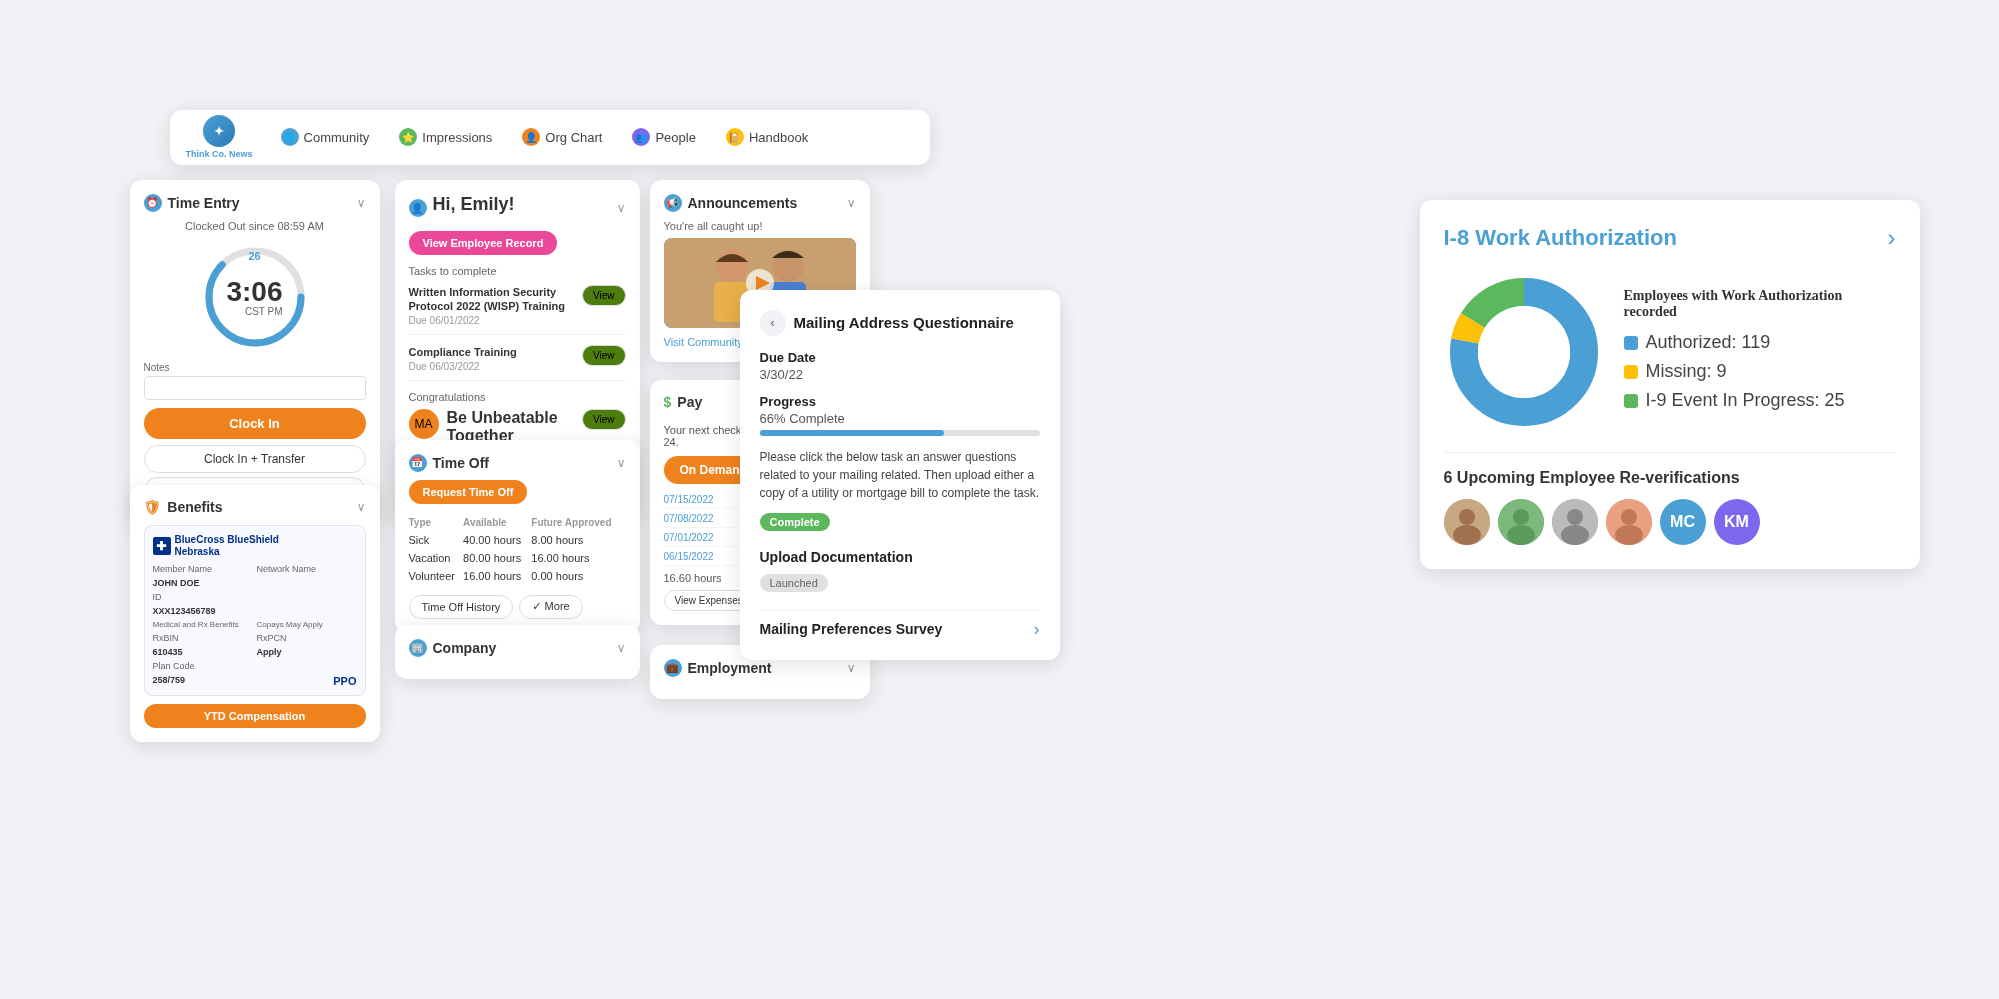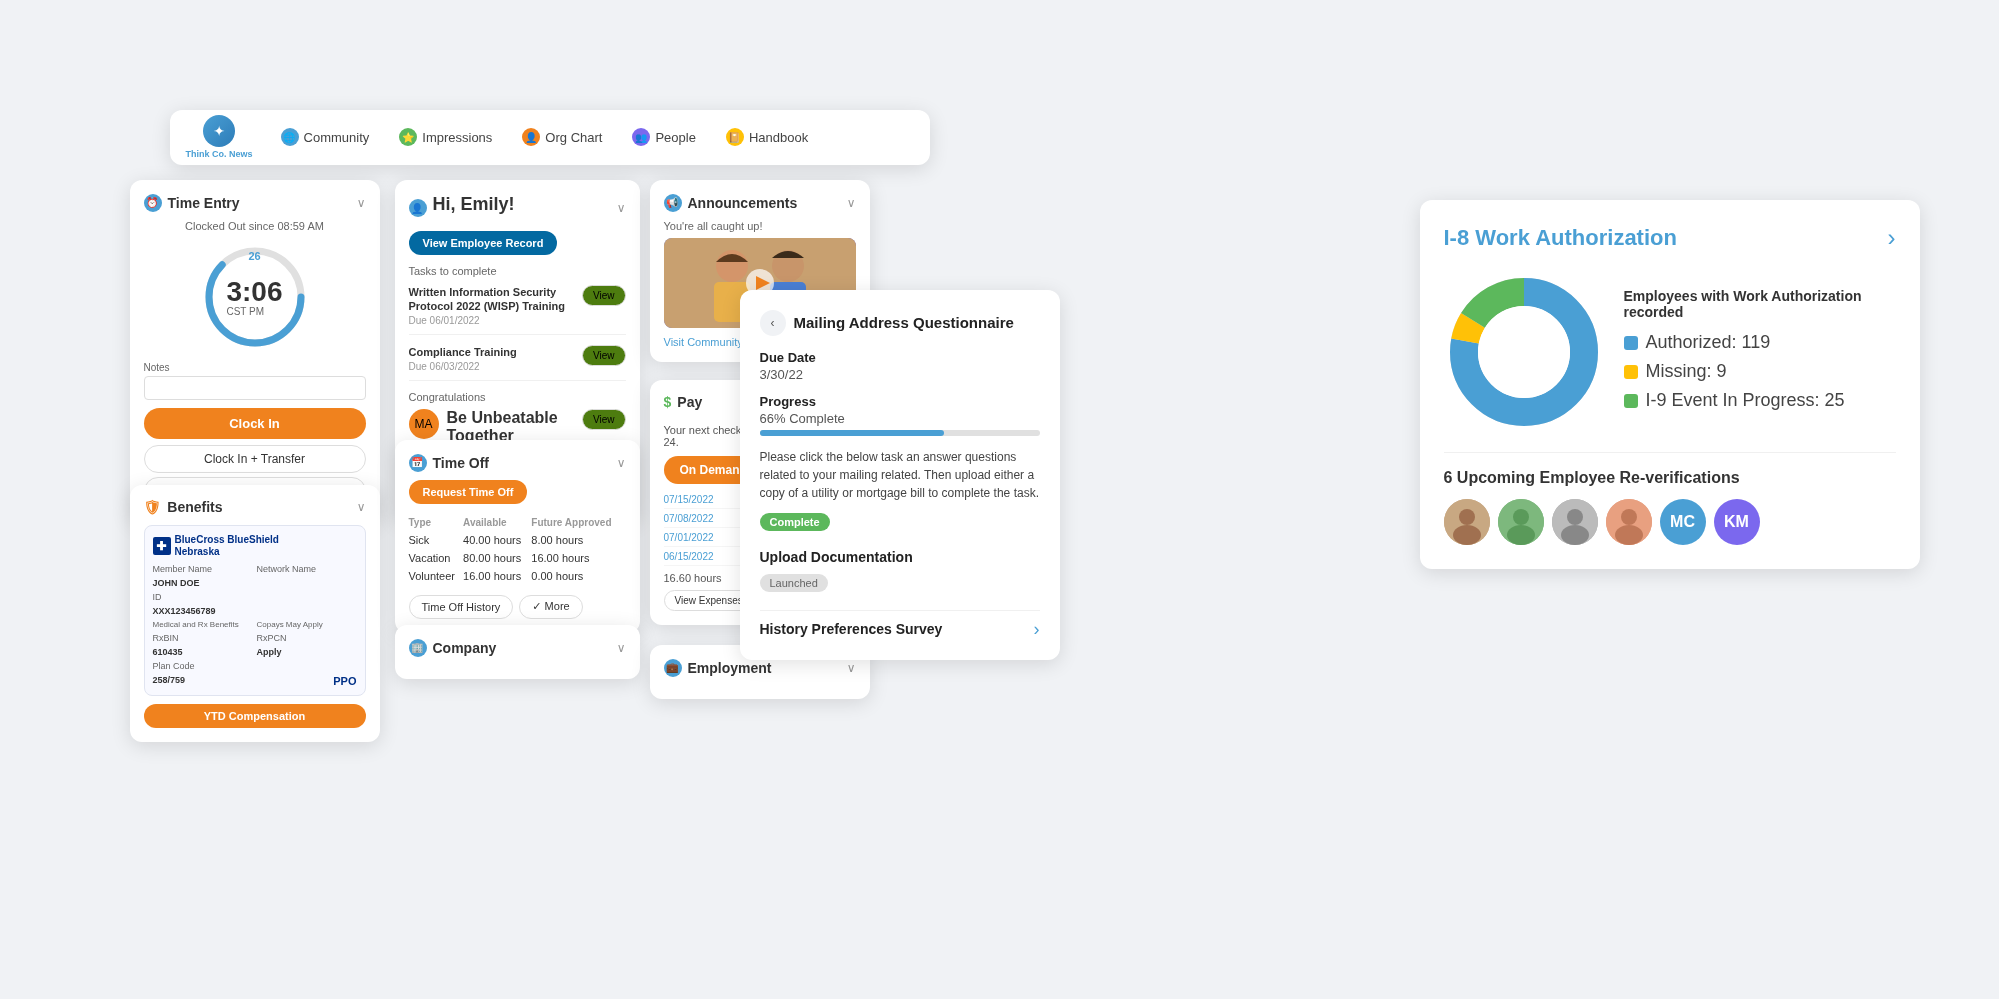--- a/index.html
+++ b/index.html
@@ -129,21 +129,21 @@
       width: 110px; height: 110px;
     }
     .clock-circle svg {
       position: absolute;
       top: 0; left: 0;
     }
     .clock-time {
       position: absolute;
       top: 50%; left: 50%;
       transform: translate(-50%, -50%);
-      text-align: left;
+      text-align: right;
     }
     .clock-hours {
       font-size: 28px;
       font-weight: 700;
       color: #333;
       line-height: 1;
     }
     .clock-sub {
       font-size: 10px;
       color: #666;
@@ -263,21 +263,21 @@
       padding: 14px;
       z-index: 3;
     }
     .greeting {
       font-size: 18px;
       font-weight: 700;
       color: #333;
       margin-bottom: 8px;
     }
     .btn-view-employee {
-      background: #0369a1;
+      background: #ec4899;
       color: white;
       border: none;
       border-radius: 20px;
       padding: 6px 14px;
       font-size: 11px;
       font-weight: 600;
       cursor: pointer;
       margin-bottom: 10px;
     }
     .tasks-label {
@@ -630,20 +630,21 @@
     .legend-dot {
       width: 14px; height: 14px;
       border-radius: 3px;
       flex-shrink: 0;
     }
     .i9-employees-title {
       font-size: 14px;
       font-weight: 700;
       color: #333;
       margin-bottom: 12px;
+      font-family: Liberation Serif, serif;
     }
     .reverif-section {
       margin-top: 16px;
       padding-top: 16px;
       border-top: 1px solid #f0f0f0;
     }
     .reverif-title {
       font-size: 16px;
       font-weight: 700;
       color: #333;
@@ -956,21 +957,21 @@
     </div>
     <div class="modal-description">Please click the below task an answer questions related to your mailing related. Then upload either a copy of a utility or mortgage bill to complete the task.</div>
     <div class="modal-section">
       <span class="badge-complete">Complete</span>
     </div>
     <div class="upload-title">Upload Documentation</div>
     <div class="modal-section">
       <span class="badge-launched">Launched</span>
     </div>
     <div class="survey-row">
-      <span class="survey-title">History Preferences Survey</span>
+      <span class="survey-title">Mailing Preferences Survey</span>
       <button class="arrow-btn">›</button>
     </div>
   </div>
 
   <div class="card i9-card">
     <div class="i9-header">
       <span class="i9-title">I-8 Work Authorization</span>
       <span class="i9-arrow">›</span>
     </div>
     <div class="i9-content">

